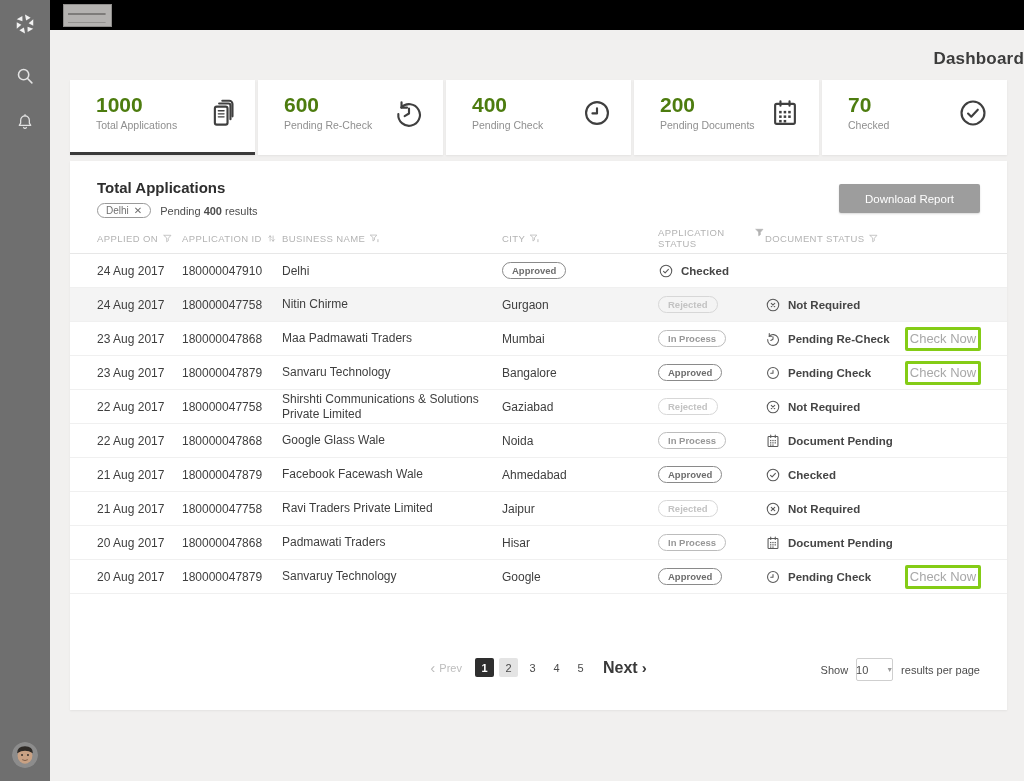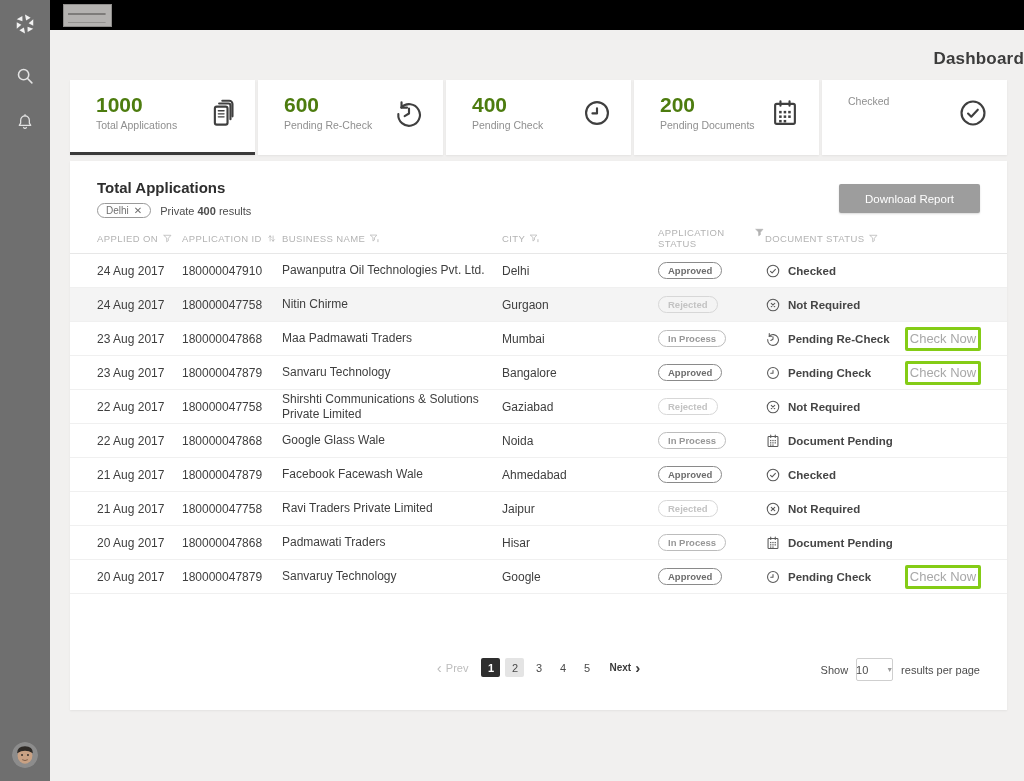--- a/index.html
+++ b/index.html
@@ -65,21 +65,21 @@
   .doc-cell svg { width:16px; height:16px; flex:none; color:#5a5a5a; }
   .action-cell { text-align:right; }
   .check-now { width:76px; height:24px; background:#fff; border:3px solid #84cc16; color:#a8a8a8;
                font-size:13px; font-family:inherit; border-radius:2px; cursor:pointer; }
 
   
   .tbl-footer { position:absolute; left:0; right:0; bottom:28px; height:24px; }
   .pagination { position:absolute; left:0; right:0; top:0; display:flex; justify-content:center; align-items:center; gap:5px; }
   .pg-prev { font-size:11px; color:#bdbdbd; cursor:pointer; margin-right:8px; display:flex; align-items:center; gap:4px; }
   .pg-prev::before { content:"\2039"; font-size:15px; line-height:1; }
-  .pg-next { font-size:10px; color:#3a3a3a; font-weight:bold; cursor:pointer; margin-left:8px; display:flex; align-items:center; gap:4px; }
+  .pg-next { font-size:16px; color:#3a3a3a; font-weight:bold; cursor:pointer; margin-left:8px; display:flex; align-items:center; gap:4px; }
   .pg-next::after { content:"\203A"; font-size:15px; line-height:1; font-weight:bold; }
   .pg-page { width:19px; height:19px; display:flex; align-items:center; justify-content:center; font-size:11px;
              color:#4a4a4a; cursor:pointer; border-radius:2px; }
   .pg-page.active { background:#2e2e2e; color:#fff; font-weight:bold; }
   .pg-page.shade  { background:#e4e4e4; }
   .pagesize { position:absolute; right:27px; top:0; display:flex; align-items:center; gap:8px; font-size:11px; color:#4c4c4c; }
   .ps-select { display:flex; align-items:center; justify-content:center; gap:18px; width:37px; height:23px;
                border:1px solid #cfcfcf; border-radius:2px; font-size:11px; color:#4c4c4c; cursor:pointer; background:#fff; }
   .ps-select .caret { font-size:7px; color:#9a9a9a; }
 
@@ -181,41 +181,42 @@
               <rect x="7.6" y="13.8" width="1.9" height="1.9"></rect>
               <rect x="11" y="13.8" width="1.9" height="1.9"></rect>
               <rect x="14.4" y="13.8" width="1.9" height="1.9"></rect>
               <rect x="7.6" y="17.2" width="1.9" height="1.9"></rect>
               <rect x="11" y="17.2" width="1.9" height="1.9"></rect>
             </g>
           </svg>
         </div>
   </div>
       <div class="stat-card">
+    <div class="stat-value">70</div>
     <div class="stat-label">Checked</div>
     <div class="stat-icon">
           <svg viewBox="0 0 24 24" fill="none" stroke="currentColor" stroke-width="1.6" stroke-linecap="round" stroke-linejoin="round">
             <circle cx="12" cy="12" r="8.6"></circle>
             <path d="M8.3 12.4 l2.4 2.4 4.9-5.3"></path>
           </svg>
         </div>
   </div>
     </div>
 
   <div class="table-card">
     <div class="table-head">
       <div class="th-left">
         <div class="tbl-title">Total Applications</div>
         <div class="chip-row">
           <span class="chip">
             <span>Delhi</span>
             <span class="x">✕</span>
           </span>
           <span class="showing">
-            <span>Private</span>
+            <span>Pending</span>
             <b>400</b>
             <span>results</span>
           </span>
         </div>
       </div>
       <button class="download-btn">Download Report</button>
     </div>
 
     <div class="grid-row cols" id="col-headers">
         <div class="col-label">
@@ -268,21 +269,20 @@
               <path d="M4.5 5h15 l-5.7 6.6 v5.2 l-3.6 2.4 v-7.6z"></path>
             </svg>
           </span>
         </div>
       </div>
 
     <div id="rows-container">
         <div class="grid-row trow">
     <div>24 Aug 2017</div>
     <div>180000047910</div>
-    <div class="cell-name">Pawanputra Oil Technologies Pvt. Ltd.</div>
     <div>Delhi</div>
     <div><span class="badge approved">Approved</span></div>
     <div class="doc-cell">
       <span style="width: 16px; height: 16px; display: inline-block;">
               <svg viewBox="0 0 24 24" fill="none" stroke="currentColor" stroke-width="1.6" stroke-linecap="round" stroke-linejoin="round">
                 <circle cx="12" cy="12" r="8.6"></circle>
                 <path d="M8.3 12.4 l2.4 2.4 4.9-5.3"></path>
               </svg>
             </span>
       <span>Checked</span>

